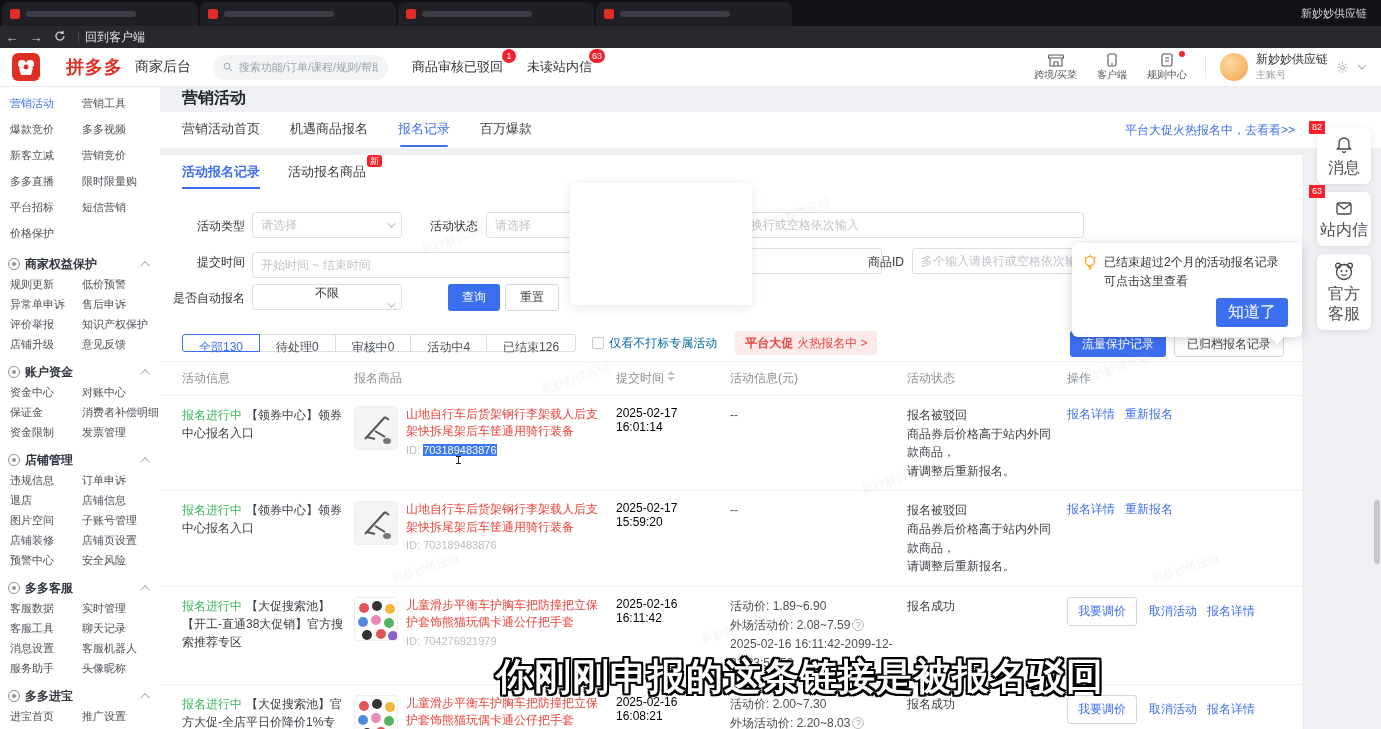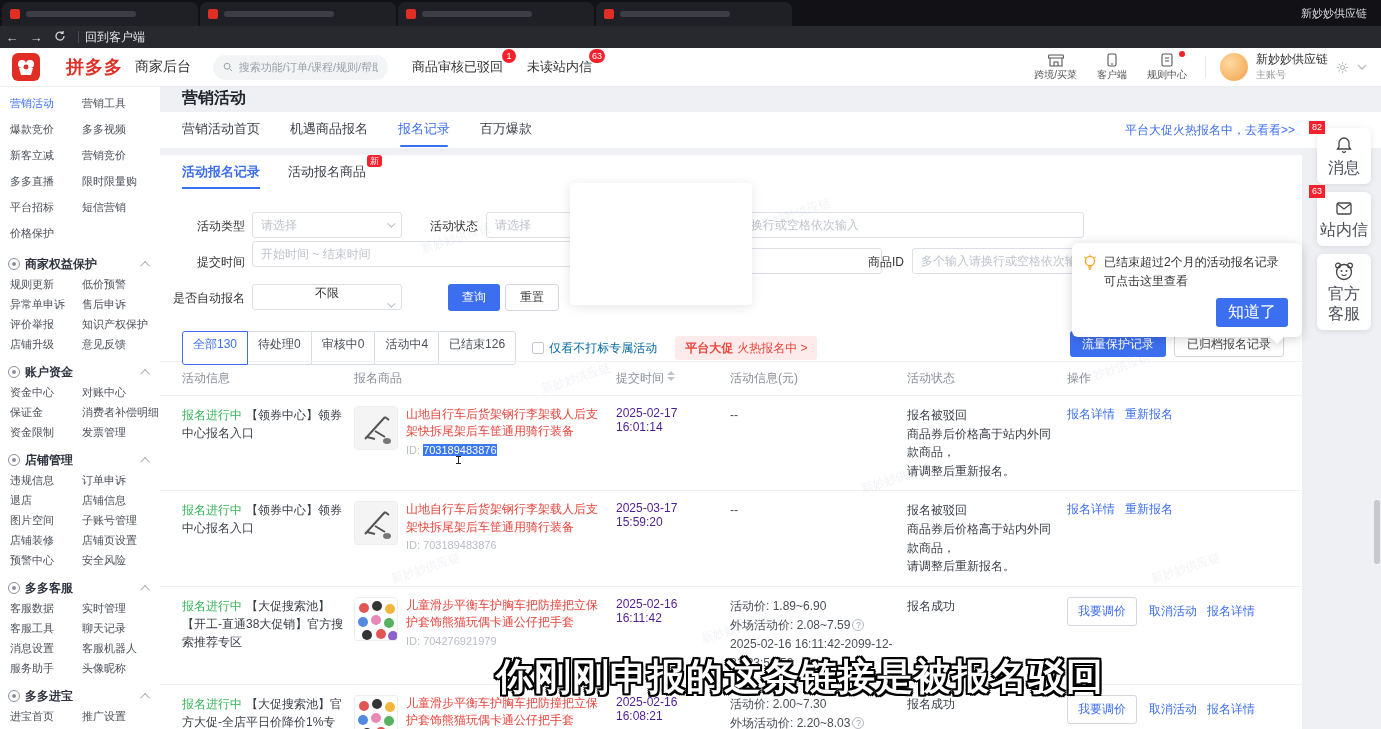--- a/index.html
+++ b/index.html
@@ -79,21 +79,21 @@
 
 
 .tooltip { position:absolute; left:1072px; top:243px; width:230px; background:#fff; border-radius:6px; box-shadow:0 2px 12px rgba(0,0,0,.18); padding:10px 12px 10px 10px; z-index:30; }
 .tooltip .row1 { display:flex; gap:6px; }
 .tooltip .txt { font-size:12px; color:#333; line-height:1.55; }
 .tooltip .okbtn { display:block; margin:8px 2px 0 auto; background:#3c6ef0; color:#fff; font-size:16px; padding:4px 12px; border-radius:3px; border:none; cursor:pointer; font-family:inherit; }
 .tooltip .arrow { position:absolute; right:20px; bottom:-5px; width:10px; height:10px; background:#fff; transform:rotate(45deg); box-shadow:3px 3px 6px rgba(0,0,0,.08); }
 
 
 .chipsrow { position:absolute; left:22px; top:176px; display:flex; align-items:center; }
-.chip { height:34px; line-height:24px; padding:0 10px; border:1px solid #d8dce3; margin-left:-1px; font-size:12px; color:#4a4e57; background:#fff; cursor:pointer; position:relative; }
+.chip { height:18px; line-height:24px; padding:0 16px; border:1px solid #d8dce3; margin-left:-1px; font-size:12px; color:#4a4e57; background:#fff; cursor:pointer; position:relative; }
 .chip:first-child { border-radius:3px 0 0 3px; margin-left:0; }
 .chip:nth-child(5) { border-radius:0 3px 3px 0; }
 .chip.active { color:#3c6ef0; border-color:#3c6ef0; z-index:2; }
 .cbwrap { display:flex; align-items:center; gap:5px; margin-left:16px; }
 .cbox { width:12px; height:12px; border:1px solid #c3c7cf; border-radius:2px; background:#fff; }
 .cblabel { font-size:12px; color:#0369a1; }
 .redpill { margin-left:18px; background:#fdeaea; border-radius:3px; height:24px; display:flex; align-items:center; padding:0 10px; font-size:12px; color:#e8443c; cursor:pointer; }
 .redpill b { font-weight:bold; margin-right:4px; }
 .rightbtns { position:absolute; right:18px; top:176px; display:flex; gap:8px; z-index:2; }
 .rightbtns .btn { height:26px; padding:0 12px; }
@@ -114,21 +114,21 @@
 .acttext { color:#3a3e47; line-height:1.5; }
 .prod { display:flex; gap:8px; }
 .pimg { width:44px; height:44px; border-radius:4px; border:1px solid #ededf0; flex:none; overflow:hidden; background:#f7f7f8; }
 .pname { color:#e8443c; line-height:1.45; }
 .pname .nm { color:#e8443c; }
 .pid { color:#b9bdc5; margin-top:2px; font-size:11px; position:relative; }
 .pid .sel { background:#3c78f0; color:#fff; }
 .ibeam { position:absolute; left:52px; top:13px; width:1px; height:8px; background:#222; }
 .ibeam:before, .ibeam:after { content:""; position:absolute; left:-2px; width:5px; height:1px; background:#222; }
 .ibeam:after { bottom:0; }
-.timecell { color:#4c1d95; }
+.timecell { color:#000000; }
 .pricecell { color:#4a4e57; line-height:1.6; }
 .qmark { display:inline-block; width:12px; height:12px; border:1px solid #b5b9c0; border-radius:50%; color:#9aa0a8; font-size:9px; line-height:11px; text-align:center; margin-left:2px; vertical-align:1px; }
 .statuscell { color:#3a3e47; line-height:1.55; }
 .opscell { color:#3c6ef0; }
 .oplink { color:#3c6ef0; margin-right:10px; cursor:pointer; white-space:nowrap; }
 .opbtn { display:inline-block; border:1px solid #d4d7de; border-radius:3px; background:#fff; color:#3c6ef0; font-size:12px; padding:5px 10px; margin-right:12px; cursor:pointer; }
 .sorticon { display:inline-block; vertical-align:1px; margin-left:3px; }
 .sorticon i { display:block; width:0; height:0; border-left:4px solid transparent; border-right:4px solid transparent; }
 .sorticon .up { border-bottom:4px solid #c0c4cc; margin-bottom:2px; }
 .sorticon .dn { border-top:4px solid #c0c4cc; }
@@ -364,21 +364,21 @@
       <span class="ph">请选择</span>
         <span class="car"></span>
     </div>
     <span class="flabel" style="left:258px; top:63px; width:60px;">活动状态</span>
     <div class="fselect" style="left:326px; top:57px; width:170px;">
       <span class="ph">请选择</span>
     </div>
     <input class="finput" style="left: 522px; top: 57px; width: 402px;" placeholder="多个输入请换行或空格依次输入">
 
     <span class="flabel" style="left:5px; top:99px;">提交时间</span>
-    <input class="finput" style="left: 92px; top: 86px; width: 330px;" placeholder="开始时间 ~ 结束时间">
+    <input class="finput" style="left: 92px; top: 97px; width: 330px;" placeholder="开始时间 ~ 结束时间">
     <input class="finput" style="left: 522px; top: 93px; width: 200px;">
     <span class="flabel" style="left:702px; top:99px; width:42px;">商品ID</span>
     <input class="finput" style="left: 752px; top: 93px; width: 178px;" placeholder="多个输入请换行或空格依次输入">
 
     <span class="flabel" style="left:5px; top:135px;">是否自动报名</span>
     <div class="fselect" style="left:92px; top:129px; width:150px;flex-direction:column;">
       <span>不限</span>
         <span class="car"></span>
     </div>
     <button class="btn primary" style="position:absolute; left:288px; top:129px; height:27px; padding:0 14px;">查询</button>
@@ -445,21 +445,21 @@
           <div class="pimg"><svg width="44" height="44" viewBox="0 0 44 44">
                   <rect width="44" height="44" fill="#f4f4f5"></rect>
                   <path d="M10 32L30 10M30 10l4 3M12 30l8 2M20 24l10 6" stroke="#555" stroke-width="2" fill="none"></path>
                   <path d="M28 34a4 3 0 1 0 8 0a4 3 0 1 0-8 0" fill="#777"></path>
                 </svg></div>
           <div class="pname"><span class="nm">山地自行车后货架钢行李架载人后支架快拆尾架后车筐通用骑行装备</span>
             <div class="pid"><span>ID:</span> <span>703189483876</span></div>
           </div>
             </div>
           </div>
-        <div class="c3 timecell">2025-03-17 15:59:20</div>
+        <div class="c3 timecell">2025-02-17 15:59:20</div>
         <div class="c4 pricecell">--</div>
         <div class="c5 statuscell">
             <div>报名被驳回</div>
             <div>商品券后价格高于站内外同款商品，</div>
             <div>请调整后重新报名。</div>
           </div>
         <div class="c6 opscell"><span class="oplink">报名详情</span><span class="oplink">重新报名</span></div>
       </div>
 
       <div class="trow data">

